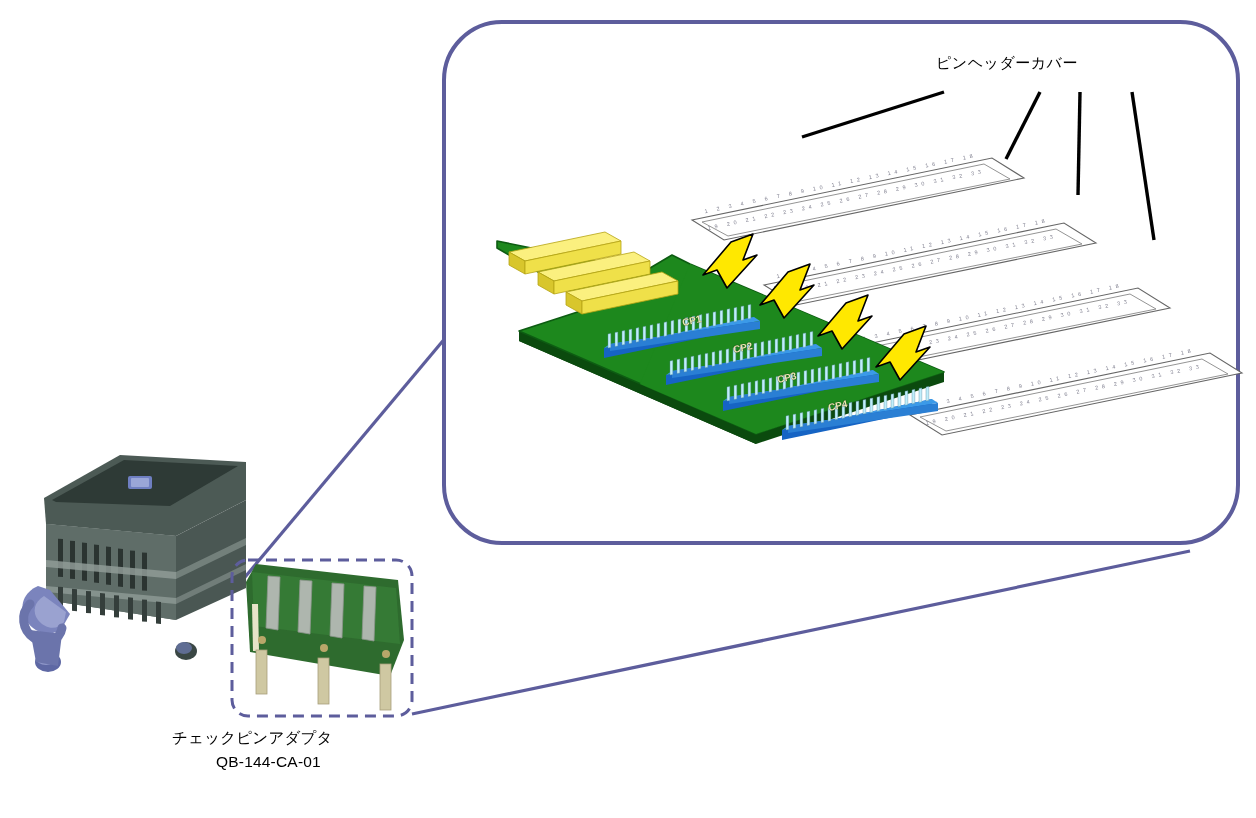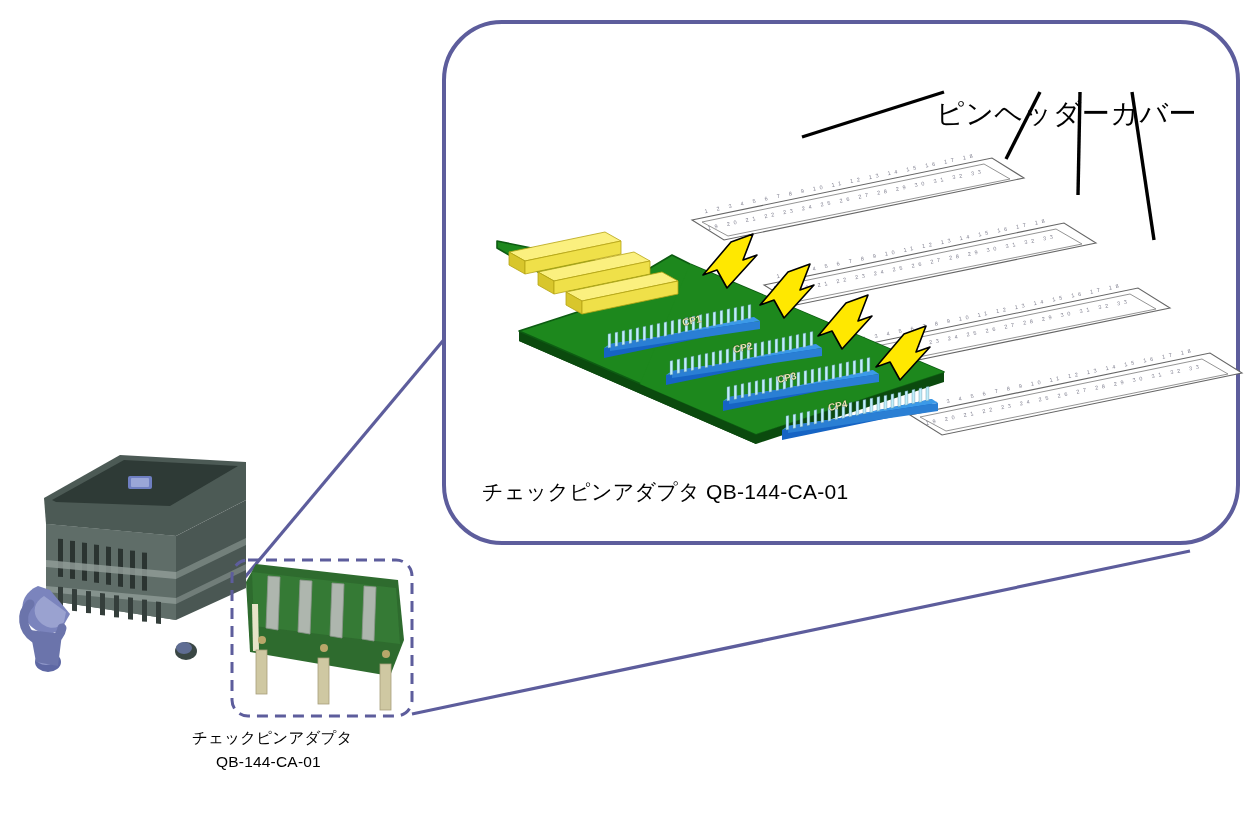--- a/index.html
+++ b/index.html
@@ -1,23 +1,23 @@
 <!DOCTYPE html>
 <html><head>
 <meta charset="utf-8">
 <style>
   html,body{margin:0;padding:0;background:#ffffff;}
   body{width:1256px;height:818px;position:relative;overflow:hidden;
        font-family:"Liberation Sans","DejaVu Sans",sans-serif;}
   .stage{position:absolute;left:0;top:0;width:1256px;height:818px;}
   svg{position:absolute;left:0;top:0;width:1256px;height:818px;overflow:visible;}
   .txt{position:absolute;white-space:nowrap;color:#000;}
-  #lbl-cover{left:936px;top:54px;font-size:28px;letter-spacing:0.5px;margin-top:41px;}
+  #lbl-cover{left:936px;top:54px;font-size:15px;letter-spacing:0.5px;}
   #lbl-bubble-caption{left:482px;top:478px;font-size:21px;letter-spacing:0.3px;}
-  #cap-line1{left:192px;top:728px;font-size:15.5px;letter-spacing:0.2px;text-align:center;}
+  #cap-line1{left:172px;top:728px;font-size:15.5px;letter-spacing:0.2px;text-align:center;}
   #cap-line2{left:216px;top:753px;font-size:15.5px;letter-spacing:0.2px;}
   .cpl{position:absolute;font-size:10px;color:#e8e8b0;font-weight:bold;
        text-shadow:0 0 1px #000;}
 </style>
 </head>
 <body>
 
 <div class="stage">
 
   <svg viewBox="0 0 1256 818">
@@ -336,21 +336,20 @@
       </g>
     </g>
 
     <g>
       <rect x="232" y="560" width="180" height="156" rx="16" ry="16" fill="none" stroke="#5d5d9c" stroke-width="3" stroke-dasharray="11 7"></rect>
     </g>
   </svg>
 
   <div class="txt" id="lbl-cover">ピンヘッダーカバー</div>
 
-  <div class="txt" id="lbl-bubble-caption">チェックピンアダプタ QB-144-CA-01</div>
 
   <div class="txt" id="cap-line1">チェックピンアダプタ</div>
 
   <div class="txt" id="cap-line2">QB-144-CA-01</div>
 
   <div class="cpl" style="left:682px;top:315px;transform:rotate(-11.7deg);">CP1</div>
   <div class="cpl" style="left:733px;top:342px;transform:rotate(-11.7deg);">CP2</div>
   <div class="cpl" style="left:777px;top:372px;transform:rotate(-11.7deg);">CP3</div>
   <div class="cpl" style="left:828px;top:400px;transform:rotate(-11.7deg);">CP4</div>
 

